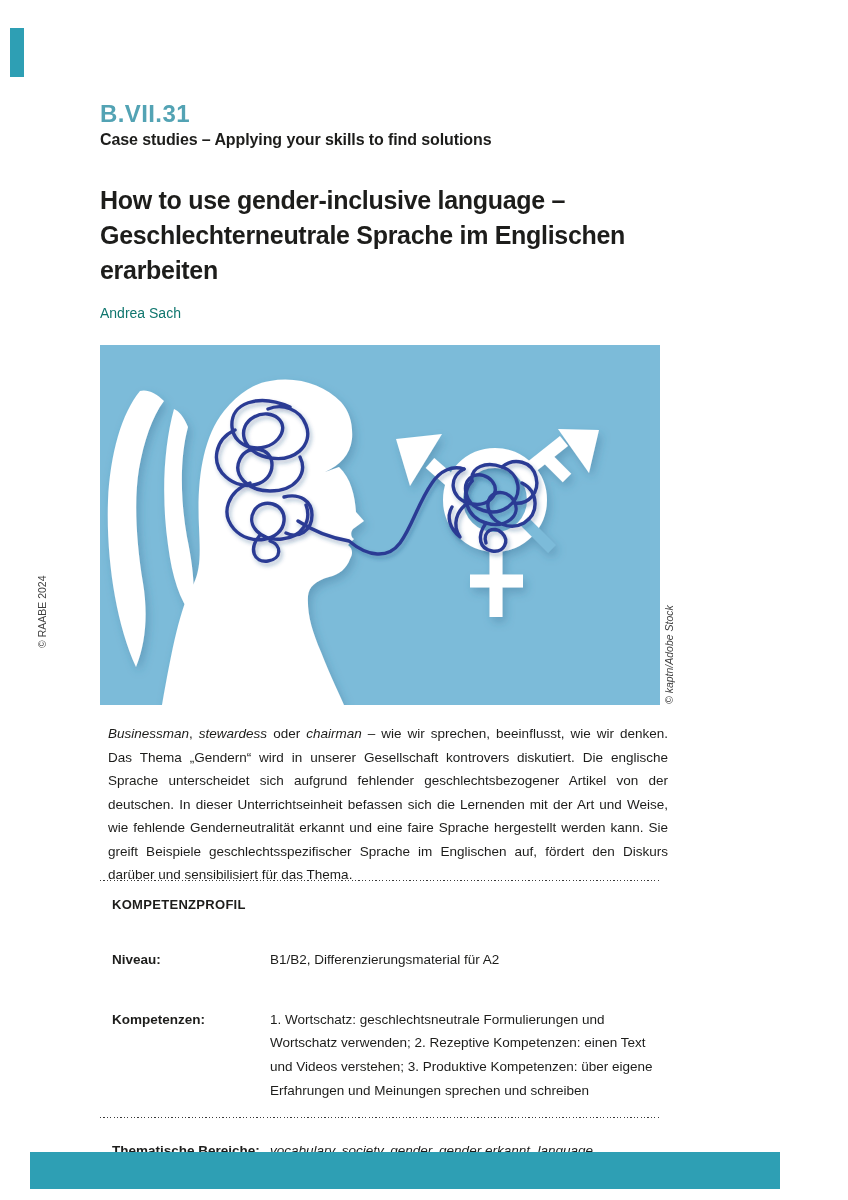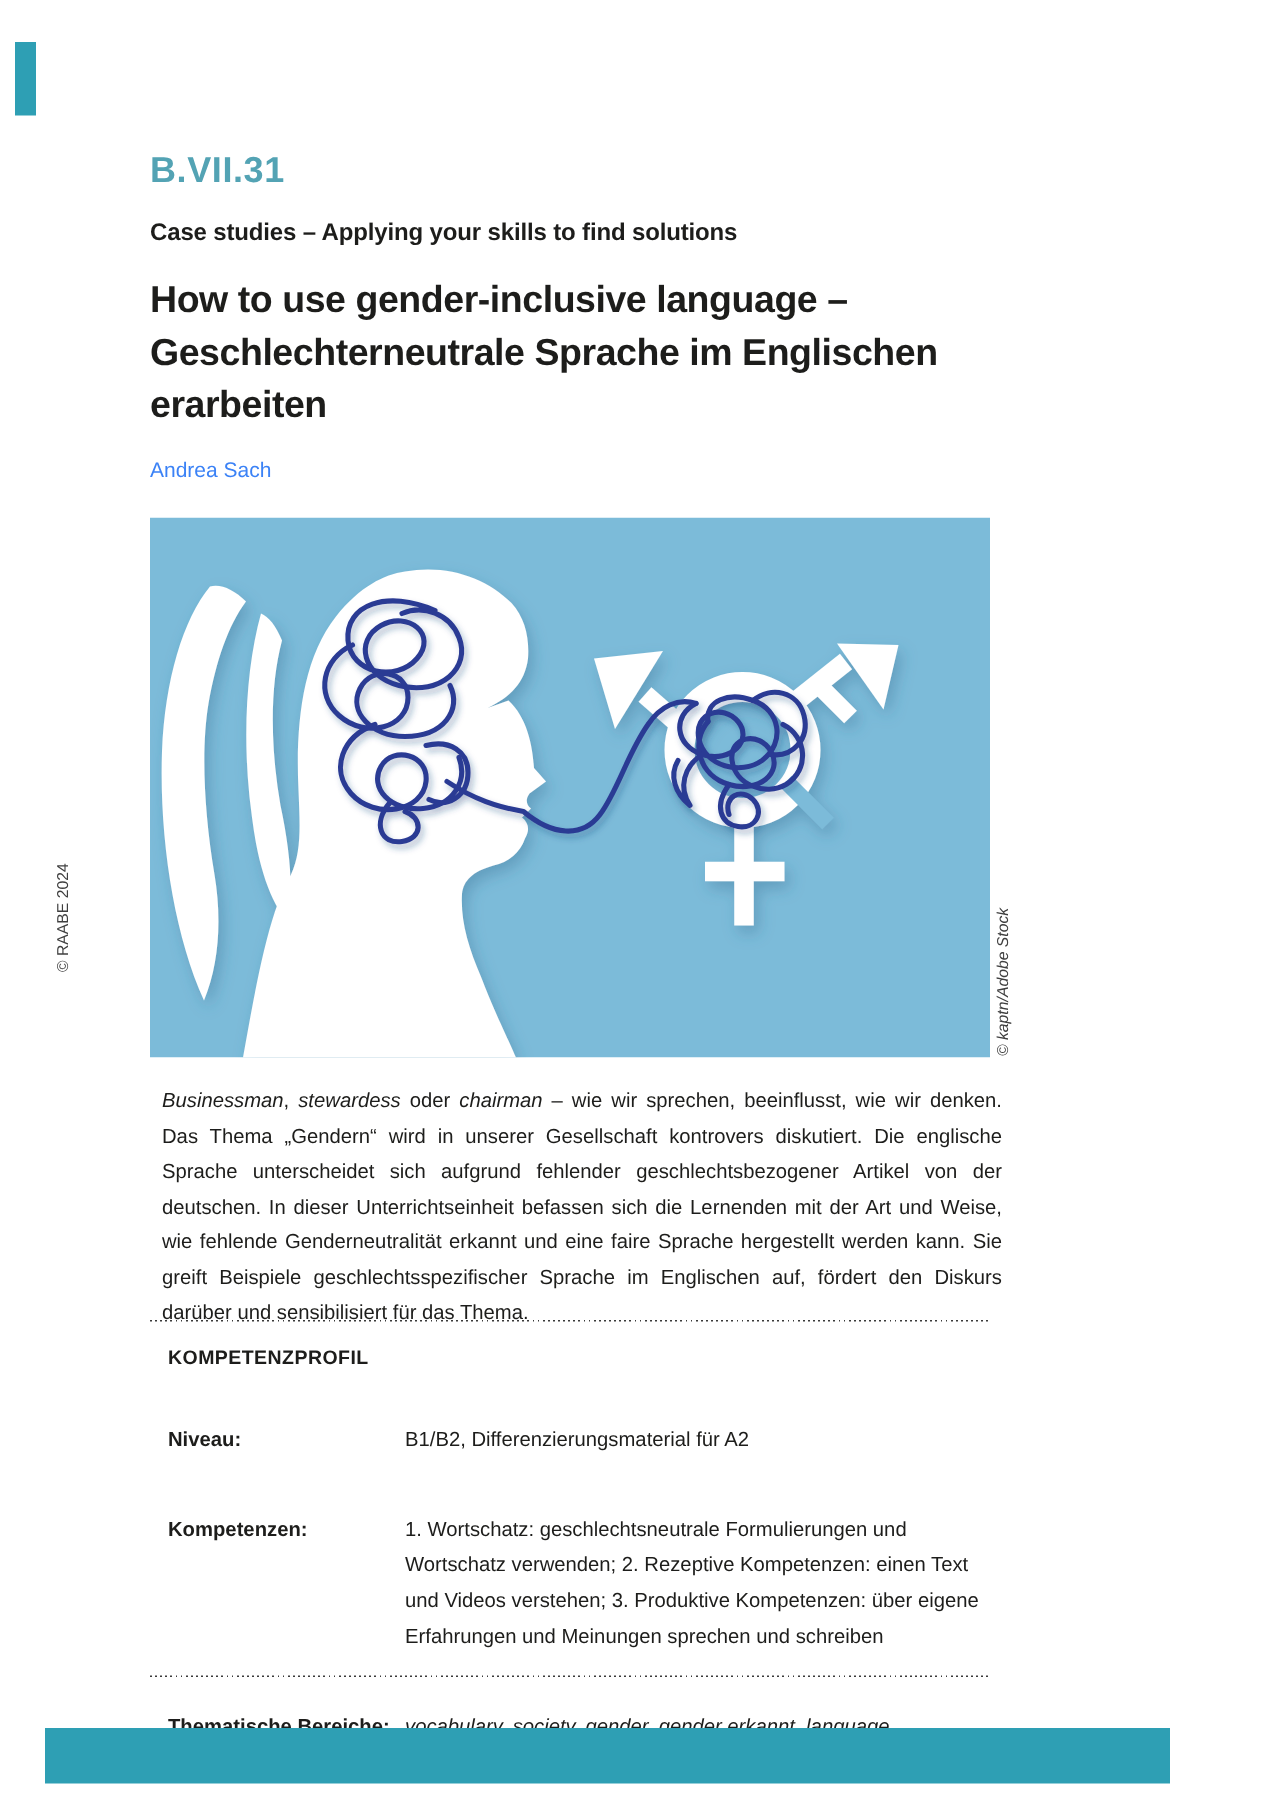--- a/index.html
+++ b/index.html
@@ -18,32 +18,32 @@
   .bottom-bar{
     position:absolute;left:30px;top:1152px;width:788px;height:37px;
     background:var(--accent,#2e9fb4);
   }
   .code{
     position:absolute;left:100px;top:100px;
     font-size:24px;font-weight:700;letter-spacing:.4px;
     color:var(--code_text,#53a3b4);
   }
   .series{
-    position:absolute;left:100px;top:147px;width:600px;
+    position:absolute;left:100px;top:131px;width:600px;
     font-size:16px;font-weight:700;letter-spacing:-.1px;
     color:var(--text,#1d1d1b);
   }
   .title{
     position:absolute;left:100px;top:183px;width:575px;margin:0;
     font-size:25px;font-weight:700;line-height:35px;letter-spacing:-.3px;
     color:var(--text,#1d1d1b);
   }
   .author{
     position:absolute;left:100px;top:305px;
-    font-size:14px;font-weight:400;color:#3b82f6;
+    font-size:14px;font-weight:400;color:#0f766e;
   }
   .artwork{
     position:absolute;left:100px;top:345px;width:560px;height:360px;
   }
   .artwork svg{display:block;}
   .credit-left{
     position:absolute;left:36px;top:648px;
     transform:rotate(-90deg);transform-origin:top left;
     white-space:nowrap;font-size:10.5px;color:#3f3f3f;
   }

